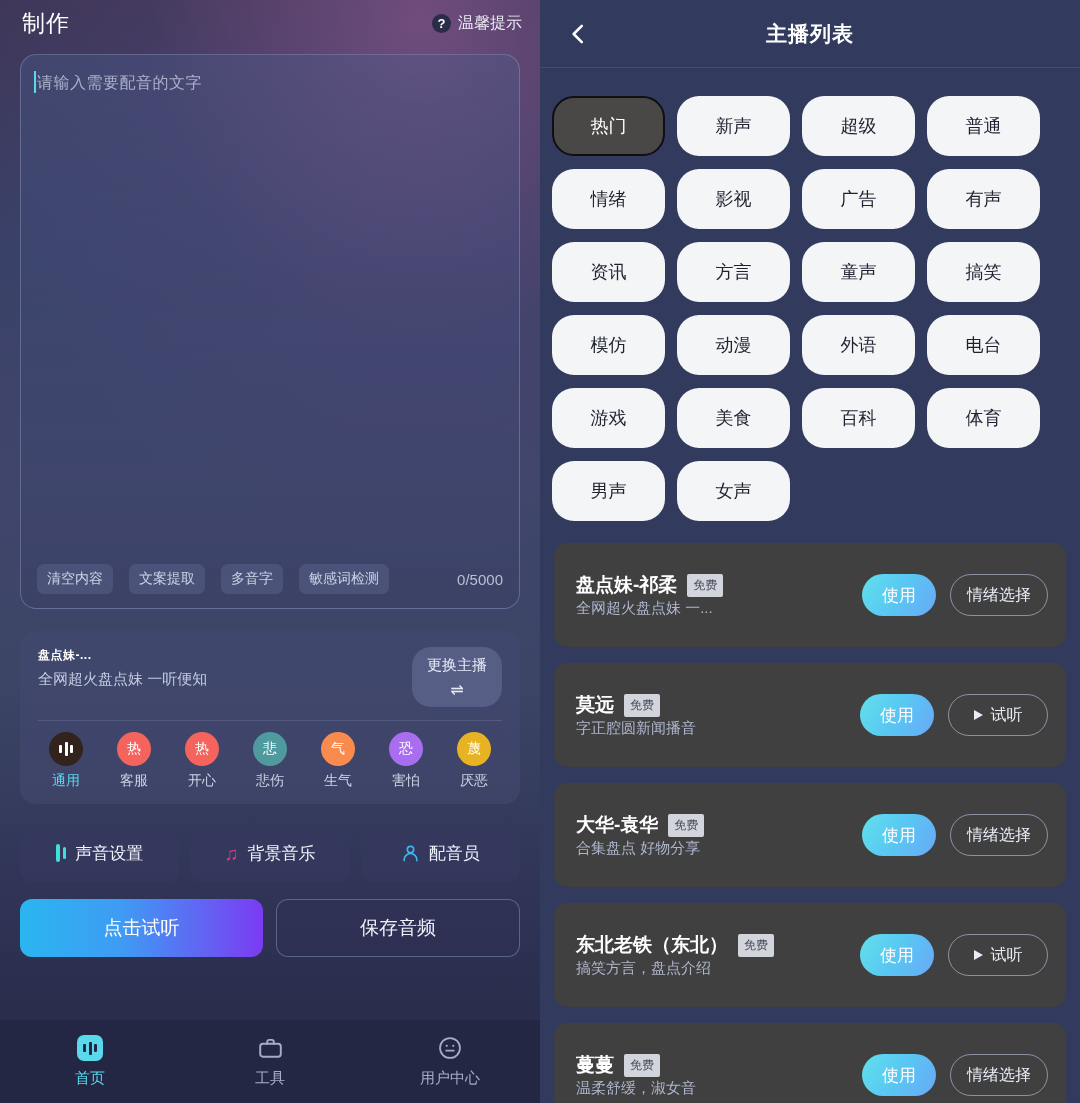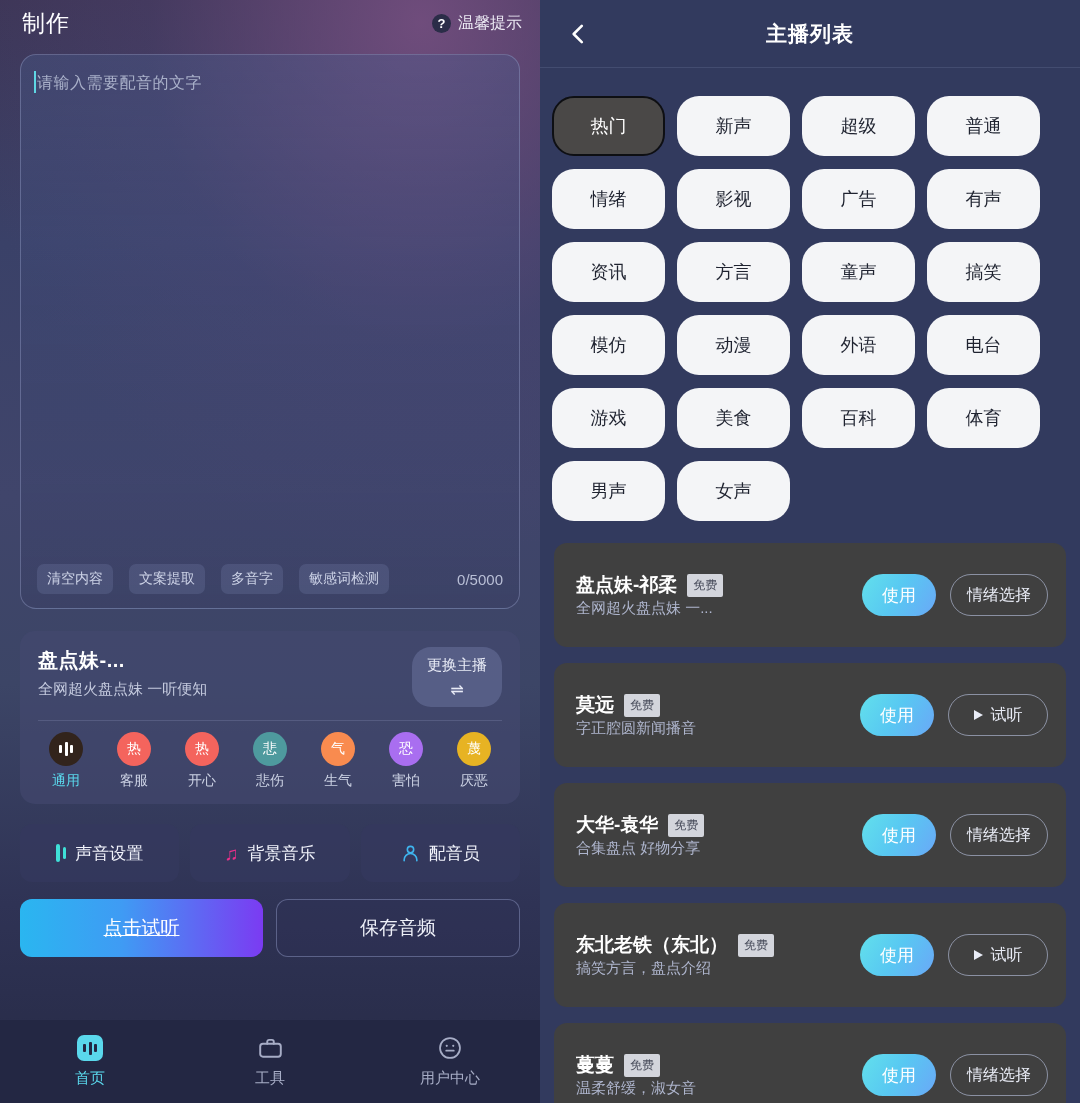--- a/index.html
+++ b/index.html
@@ -66,21 +66,21 @@
   .counter { margin-left: auto; font-size: 15px; color: #b9bfd6; }
 
   
   .spk-card {
     margin: 22px 20px 0 20px;
     border-radius: 15px;
     background: rgba(68,73,112,0.62);
     padding: 16px 18px 14px 18px;
   }
   .spk-top { display: flex; align-items: flex-start; }
-  .spk-name { font-size: 20px; font-weight: bold; color: #ffffff; letter-spacing: .5px; }
+  .spk-name { font-size: 12px; font-weight: bold; color: #ffffff; letter-spacing: .5px; }
   .spk-desc { font-size: 15px; color: #c4cade; margin-top: 6px; }
   .swap-btn {
     margin-left: auto;
     background: rgba(120,130,175,0.40);
     border-radius: 19px;
     padding: 9px 15px;
     font-size: 15px; color: #e9ecf7;
     display: flex; align-items: center; gap: 7px;
     white-space: nowrap;
     flex-direction: column;
@@ -111,21 +111,21 @@
   .ic-eq i { display: block; width: 3.5px; background: #3fe0d8; border-radius: 2px; }
   .ic-note { color: #ec2f8a; font-size: 19px; line-height: 1; }
   .ic-person svg { display: block; }
 
   
   .cta-row { display: flex; gap: 13px; margin: 17px 20px 0 20px; }
   .cta-primary {
     width: 243px; height: 58px; border-radius: 12px;
     background: linear-gradient(90deg, #2ab6f0 0%, #3f9bf4 42%, #7b3bf2 100%);
     display: flex; align-items: center; justify-content: center;
-    font-size: 19px; color: #ffffff; text-decoration: underline;
+    font-size: 19px; color: #ffffff;
   }
   .cta-secondary {
     flex: 1; height: 58px; border-radius: 12px;
     border: 1px solid rgba(150,160,205,0.45);
     background: rgba(45,50,85,0.35);
     display: flex; align-items: center; justify-content: center;
     font-size: 19px; color: #eef0f8;
   }
 
   

